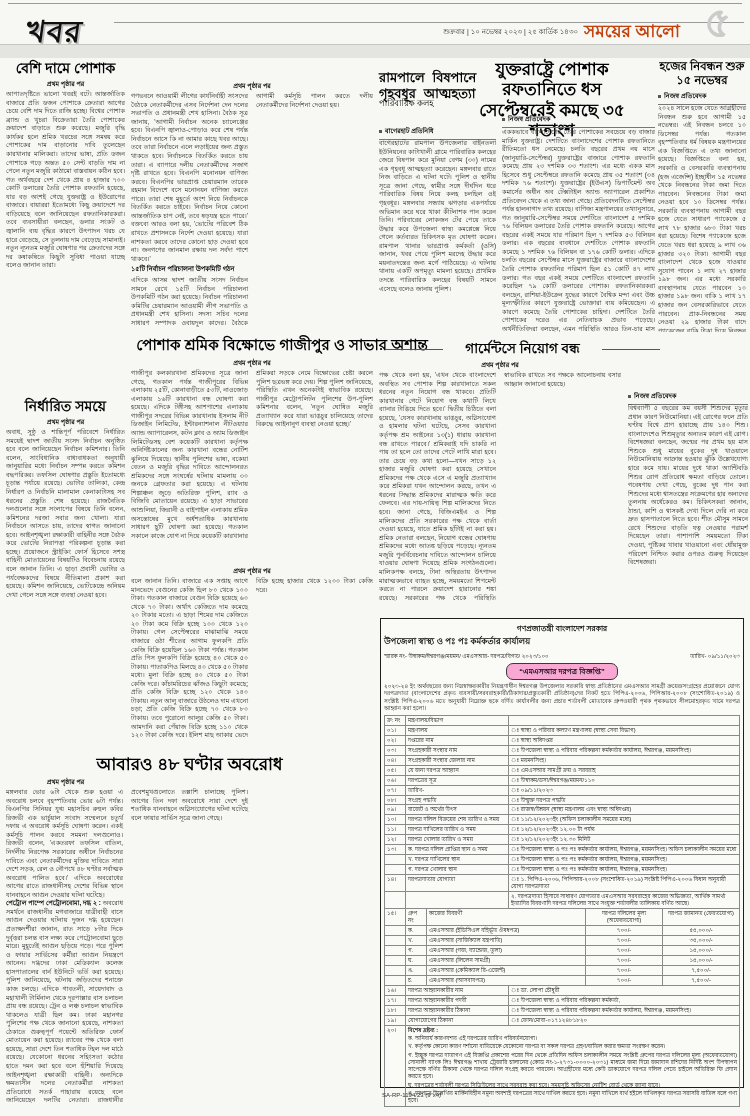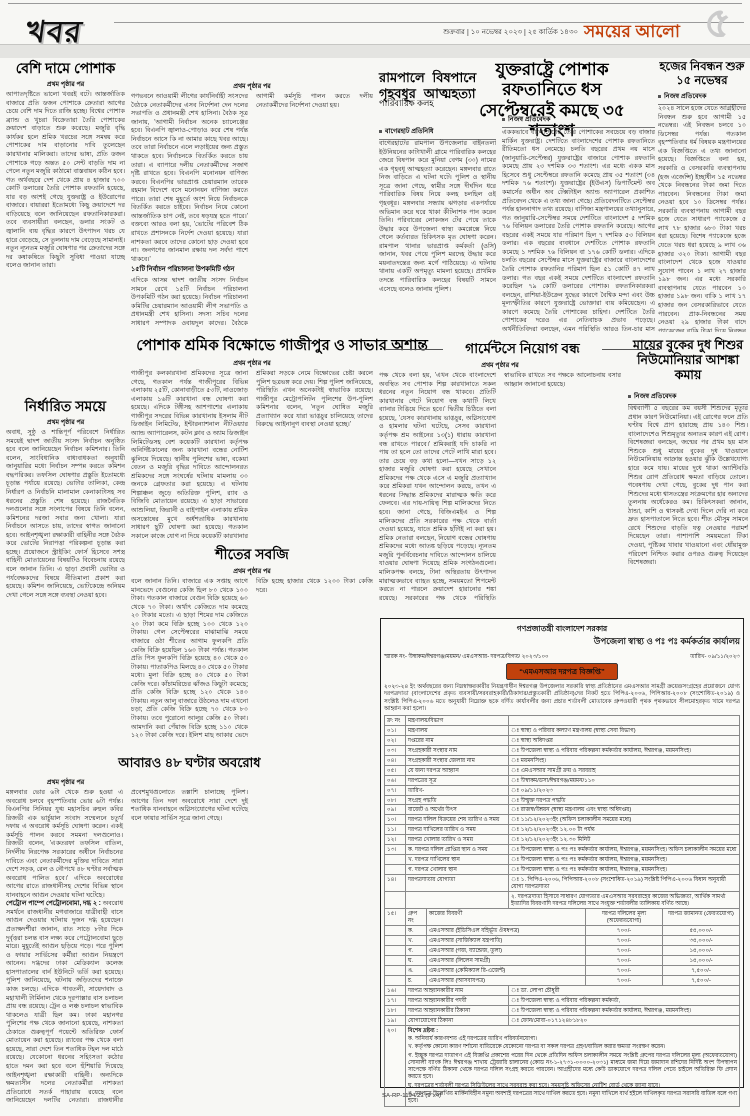--- a/index.html
+++ b/index.html
@@ -24,25 +24,25 @@
   .body-txt{font-size:6.3px;line-height:1.36;text-align:justify;color:#222;overflow:hidden;}
   .cols2{column-count:2;column-gap:8px;column-fill:auto;}
   .cols3{column-count:3;column-gap:8px;column-fill:auto;}
   .subhead{font-weight:900;color:#000;font-size:6.6px;margin:2px 0;}
   .bold{font-weight:900;color:#000;}
   .flank{display:flex;align-items:center;gap:22px;}
   .flank .rule{flex:1;height:1px;background:#555;}
   
   .notice{border:1.5px solid #1e1e1e;background:#fafaf7;padding:4px 3px;font-size:5.7px;color:#111;}
   .n-h1{text-align:center;font-weight:700;font-size:7.5px;}
-  .n-h2{text-align:right;font-weight:900;font-size:8.5px;}
+  .n-h2{text-align:left;font-weight:900;font-size:8.5px;}
   .n-h3{text-align:center;font-weight:900;font-size:8.5px;}
   .n-memo{display:flex;justify-content:space-between;font-size:5.6px;margin:3px 0 2px 0;}
   .n-badge-wrap{text-align:center;margin:2px 0 3px 0;}
-  .n-badge{display:inline-block;border:1px solid #3a3a3a;background:#c2410c;border-radius:2px;
+  .n-badge{display:inline-block;border:1px solid #3a3a3a;background:#f9a8d4;border-radius:7px;
            padding:1.5px 12px;font-weight:900;font-size:7.5px;}
   .n-intro{font-size:5.7px;line-height:1.3;text-align:justify;margin-bottom:3px;}
   table.n-table{width:100%;border-collapse:collapse;margin-top:-1px;}
   .n-table td{border:1px solid #8a8a8a;padding:1px 2px;font-size:5.6px;line-height:1.25;vertical-align:top;}
   .c-no{width:16px;}
   .c-label{width:98px;}
   .c-grp{width:16px;}
   .c-amt{width:72px;text-align:center;}
   .n-notes-title{font-weight:700;}
   .n-note-item{margin-top:1px;line-height:1.3;text-align:justify;}
@@ -94,29 +94,27 @@
   <div class="abs body-txt cols2" style="left:131px;top:369px;width:242px;height:176px;">গাজীপুর কলকারখানা শ্রমিকদের সূত্রে জানা গেছে, গতকাল পর্যন্ত গাজীপুরের বিভিন্ন এলাকায় ২৫টি, কোনাবাড়ীতে ৫৩টি, নাওজোড় এলাকায় ১৬টি কারখানা বন্ধ ঘোষণা করা হয়েছে। এদিকে টঙ্গীসহ আশপাশের এলাকায় গাজীপুর সদরের বিভিন্ন কারখানায় ইসলাম নীট ডিজাইন লিমিটেড, ইন্টারন্যাশনাল নীটওয়্যার অ্যান্ড অ্যাপারেলস, কটন ক্লাব ও অ্যাম ডিজাইন লিমিটেডসহ বেশ কয়েকটি কারখানা কর্তৃপক্ষ অনির্দিষ্টকালের জন্য কারখানা বন্ধের নোটিশ ঝুলিয়ে দিয়েছে। স্থানীয় পুলিশের ভাষ্য, বকেয়া বেতন ও মজুরি বৃদ্ধির দাবিতে আন্দোলনরত শ্রমিকদের সঙ্গে সংঘর্ষের ঘটনায় মামলায় ৩০ জনকে গ্রেফতার করা হয়েছে। এ ঘটনায় শিল্পাঞ্চল জুড়ে অতিরিক্ত পুলিশ, র‌্যাব ও বিজিবি মোতায়েন রয়েছে। এ ছাড়া সাভারের আশুলিয়া, জিরানী ও বাইপাইল এলাকায় শ্রমিক অসন্তোষের মুখে অর্ধশতাধিক কারখানায় সাধারণ ছুটি ঘোষণা করা হয়েছে। গতকাল সকালে কাজে যোগ না দিয়ে কয়েকটি কারখানার শ্রমিকরা সড়কে নেমে বিক্ষোভের চেষ্টা করলে পুলিশ ছত্রভঙ্গ করে দেয়। শিল্প পুলিশ জানিয়েছে, পরিস্থিতি এখন অনেকটাই স্বাভাবিক রয়েছে। গাজীপুর মেট্রোপলিটন পুলিশের উপ-পুলিশ কমিশনার বলেন, 'নতুন ঘোষিত মজুরি প্রত্যাখ্যান করে যারা ভাঙচুর চালিয়েছে তাদের বিরুদ্ধে আইনানুগ ব্যবস্থা নেওয়া হচ্ছে।'</div>
 
   <div class="abs flank" style="left:385px;top:341px;width:275px;">
     <span class="rule"></span>
     <span class="h-center" style="font-size:13.5px;white-space:nowrap;">গার্মেন্টসে নিয়োগ বন্ধ</span>
     <span class="rule"></span>
   </div>
   <div class="abs contd" style="left:379px;top:360px;width:242px;">প্রথম পৃষ্ঠার পর</div>
   <div class="abs body-txt cols2" style="left:379px;top:371px;width:242px;height:241px;">পক্ষ থেকে বলা হয়, 'এখন থেকে বাংলাদেশে অবস্থিত সব পোশাক শিল্প কারখানাতে সকল ধরনের নতুন নিয়োগ বন্ধ থাকবে। প্রতিটি কারখানার গেটে নিয়োগ বন্ধ কথাটি লিখে ব্যানার টাঙিয়ে দিতে হবে।' দ্বিতীয় চিঠিতে বলা হয়েছে, 'যেসব কারখানায় ভাঙচুর, অগ্নিসংযোগ ও হামলার ঘটনা ঘটেছে, সেসব কারখানা কর্তৃপক্ষ শ্রম আইনের ১৩(১) ধারায় কারখানা বন্ধ রাখতে পারবে।' শ্রমিকরাই যদি চাকরি না পায় তা হলে তো তাদের পেটে লাথি মারা হবে। তার চেয়ে বড় কথা হলো—যখন সাড়ে ১২ হাজার মজুরি ঘোষণা করা হয়েছে সেখানে শ্রমিকদের পক্ষ থেকে এসে এ মজুরি প্রত্যাখ্যান করে শ্রমিকরা যখন আন্দোলন করছে, তখন এ ধরনের সিদ্ধান্ত শ্রমিকদের মারাত্মক ক্ষতি করে ফেলবে। এর দায়-দায়িত্ব শিল্প মালিকদের নিতে হবে। জানা গেছে, বিজিএমইএ ও শিল্প মালিকদের প্রতি সরকারের পক্ষ থেকে বার্তা দেওয়া হয়েছে, যাতে শ্রমিক ছাঁটাই না করা হয়। শ্রমিক নেতারা বলছেন, নিয়োগ বন্ধের ঘোষণায় শ্রমিকদের মধ্যে আতঙ্ক ছড়িয়ে পড়েছে। ন্যূনতম মজুরি পুনর্বিবেচনার দাবিতে আন্দোলন চালিয়ে যাওয়ার ঘোষণা দিয়েছে শ্রমিক সংগঠনগুলো। মালিকপক্ষ বলছে, টানা অস্থিরতায় উৎপাদন মারাত্মকভাবে ব্যাহত হচ্ছে, সময়মতো শিপমেন্ট করতে না পারলে ক্রয়াদেশ হারানোর শঙ্কা রয়েছে। সরকারের পক্ষ থেকে পরিস্থিতি স্বাভাবিক রাখতে সব পক্ষকে আলোচনায় বসার আহ্বান জানানো হয়েছে।</div>
 
-  <div class="abs h-center" style="left:628px;top:338px;width:120px;font-size:12.5px;">মায়ের বুকের দুধ শিশুর নিউমোনিয়ার আশঙ্কা কমায়</div>
   <div class="abs byline" style="left:628px;top:391px;width:120px;"><span class="sq"></span><span>নিজস্ব প্রতিবেদক</span></div>
   <div class="abs body-txt" style="left:628px;top:404px;width:120px;height:208px;">বিশ্বব্যাপী ৫ বছরের কম বয়সী শিশুদের মৃত্যুর প্রধান কারণ নিউমোনিয়া। এই রোগের ফলে প্রতি ঘণ্টায় বিশ্বে প্রাণ হারাচ্ছে প্রায় ১৪০ শিশু। বাংলাদেশেও শিশুমৃত্যুর অন্যতম কারণ এই রোগ। বিশেষজ্ঞরা বলছেন, জন্মের পর প্রথম ছয় মাস শিশুকে শুধু মায়ের বুকের দুধ খাওয়ালে নিউমোনিয়ায় আক্রান্ত হওয়ার ঝুঁকি উল্লেখযোগ্য হারে কমে যায়। মায়ের দুধে থাকা অ্যান্টিবডি শিশুর রোগ প্রতিরোধ ক্ষমতা বাড়িয়ে তোলে। গবেষণায় দেখা গেছে, বুকের দুধ পান করা শিশুদের মধ্যে শ্বাসতন্ত্রের সংক্রমণের হার অন্যদের তুলনায় অর্ধেকেরও কম। চিকিৎসকরা জানান, ঠান্ডা, কাশি ও শ্বাসকষ্ট দেখা দিলে দেরি না করে দ্রুত হাসপাতালে নিতে হবে। শীত মৌসুম সামনে রেখে শিশুদের বাড়তি যত্ন নেওয়ার পরামর্শ দিয়েছেন তারা। পাশাপাশি সময়মতো টিকা দেওয়া, পুষ্টিকর খাবার খাওয়ানো এবং ধোঁয়ামুক্ত পরিবেশ নিশ্চিত করার ওপরও গুরুত্ব দিয়েছেন বিশেষজ্ঞরা।</div>
 
-  <div class="abs h-center" style="left:131px;top:546px;width:242px;font-size:14px;">শীতের সবজি</div>
   <div class="abs contd" style="left:131px;top:566px;width:242px;">প্রথম পৃষ্ঠার পর</div>
   <div class="abs body-txt cols2" style="left:131px;top:577px;width:242px;height:173px;">বলে জানান তিনি। বাজারে এক সপ্তাহ আগে মানভেদে বেগুনের কেজি ছিল ৮০ থেকে ১০০ টাকা। গতকাল বাজারে বেগুন বিক্রি হয়েছে ৬০ থেকে ৭০ টাকা। অর্থাৎ কেজিতে দাম কমেছে ২০ টাকার মতো। এ ছাড়া শিমের দাম কেজিতে ২০ টাকা কমে বিক্রি হচ্ছে ১০০ থেকে ১২০ টাকায়। গেল সেপ্টেম্বরের মাঝামাঝি সময়ে বাজারে ওঠা শীতের আগাম ফুলকপি প্রতি কেজি বিক্রি হয়েছিল ১৬০ টাকা পর্যন্ত। গতকাল প্রতি পিস ফুলকপি বিক্রি হয়েছে ৪০ থেকে ৫০ টাকায়। পাতাকপিও মিলছে ৪০ থেকে ৫০ টাকার মধ্যে। মুলা বিক্রি হচ্ছে ৪০ থেকে ৫০ টাকা কেজি দরে। কাঁচামরিচের ঝাঁজও কিছুটা কমেছে; প্রতি কেজি বিক্রি হচ্ছে ১২০ থেকে ১৪০ টাকায়। নতুন আলু বাজারে উঠলেও দাম এখনো চড়া; প্রতি কেজি বিক্রি হচ্ছে ৭০ থেকে ৮০ টাকায়। তবে পুরোনো আলুর কেজি ৫০ টাকা। আমদানি করা পেঁয়াজ বিক্রি হচ্ছে ১১০ থেকে ১২০ টাকা কেজি দরে। ইলিশ মাছ আকার ভেদে বিক্রি হচ্ছে হাজার থেকে ১২০০ টাকা কেজি দরে।</div>
 
-  <div class="abs h-center" style="left:6px;top:755px;width:367px;font-size:13px;">আবারও ৪৮ ঘণ্টার অবরোধ</div>
+  <div class="abs h-center" style="left:6px;top:755px;width:367px;font-size:17px;">আবারও ৪৮ ঘণ্টার অবরোধ</div>
   <div class="abs contd" style="left:6px;top:777px;width:119px;">প্রথম পৃষ্ঠার পর</div>
   <div class="abs body-txt cols3" style="left:6px;top:788px;width:367px;height:320px;">
     <div>মঙ্গলবার ভোর ৬টা থেকে শুরু হওয়া এ অবরোধ চলবে বৃহস্পতিবার ভোর ৬টা পর্যন্ত। বিএনপির সিনিয়র যুগ্ম মহাসচিব রুহুল কবির রিজভী এক ভার্চুয়াল সংবাদ সম্মেলনে চতুর্থ দফায় এ অবরোধ কর্মসূচি ঘোষণা করেন। একই কর্মসূচি পালন করবে সমমনা দলগুলোও। রিজভী বলেন, 'একতরফা তফসিল বাতিল, নির্দলীয় নিরপেক্ষ সরকারের অধীনে নির্বাচনের দাবিতে এবং নেতাকর্মীদের মুক্তির দাবিতে সারা দেশে সড়ক, রেল ও নৌপথে ৪৮ ঘণ্টার সর্বাত্মক অবরোধ পালিত হবে।' এদিকে অবরোধের আগের রাতে রাজধানীসহ দেশের বিভিন্ন স্থানে যানবাহনে আগুন দেওয়ার ঘটনা ঘটেছে।</div>
     <div><span class="bold">পেট্রোল পাম্পে পেট্রোলবোমা, দগ্ধ ২ :</span> <span>অবরোধ সমর্থনে রাজধানীর মগবাজারে যাত্রীবাহী বাসে আগুন দেওয়ার ঘটনায় দুজন দগ্ধ হয়েছেন। প্রত্যক্ষদর্শীরা জানান, রাত সাড়ে ৮টার দিকে দুর্বৃত্তরা চলন্ত বাস লক্ষ্য করে পেট্রোলবোমা ছুড়ে মারে। মুহূর্তেই আগুন ছড়িয়ে পড়ে। পরে পুলিশ ও ফায়ার সার্ভিসের কর্মীরা আগুন নিয়ন্ত্রণে আনেন। দগ্ধদের ঢাকা মেডিক্যাল কলেজ হাসপাতালের বার্ন ইউনিটে ভর্তি করা হয়েছে। পুলিশ জানিয়েছে, ঘটনায় জড়িতদের শনাক্তে কাজ চলছে। এদিকে গাবতলী, সায়েদাবাদ ও মহাখালী টার্মিনাল থেকে দূরপাল্লার বাস চলাচল প্রায় বন্ধ রয়েছে। ট্রেন ও লঞ্চ চলাচল স্বাভাবিক থাকলেও যাত্রী ছিল কম। ঢাকা মহানগর পুলিশের পক্ষ থেকে জানানো হয়েছে, নাশকতা ঠেকাতে গুরুত্বপূর্ণ পয়েন্টে অতিরিক্ত ফোর্স মোতায়েন করা হয়েছে। র‌্যাবের পক্ষ থেকে বলা হয়েছে, সারা দেশে তিন শতাধিক টহল দল মাঠে রয়েছে। যেকোনো ধরনের সহিংসতা কঠোর হাতে দমন করা হবে বলে হুঁশিয়ারি দিয়েছে আইনশৃঙ্খলা রক্ষাকারী বাহিনী। অন্যদিকে ক্ষমতাসীন দলের নেতাকর্মীরা নাশকতা প্রতিরোধে সতর্ক পাহারায় রয়েছে বলে জানিয়েছেন দলটির নেতারা। রাজধানীর প্রবেশমুখগুলোতে তল্লাশি চালাচ্ছে পুলিশ। আগের তিন দফা অবরোধে সারা দেশে দুই শতাধিক যানবাহনে অগ্নিসংযোগের ঘটনা ঘটেছে বলে ফায়ার সার্ভিস সূত্রে জানা গেছে।</span></div>
   </div>
 
   <div class="abs notice" style="left:380px;top:618px;width:356px;height:460px;">
     <div class="n-h1">গণপ্রজাতন্ত্রী বাংলাদেশ সরকার</div>
     <div class="n-h2">উপজেলা স্বাস্থ্য ও পঃ পঃ কর্মকর্তার কার্যালয়</div>
     <div class="n-memo">

